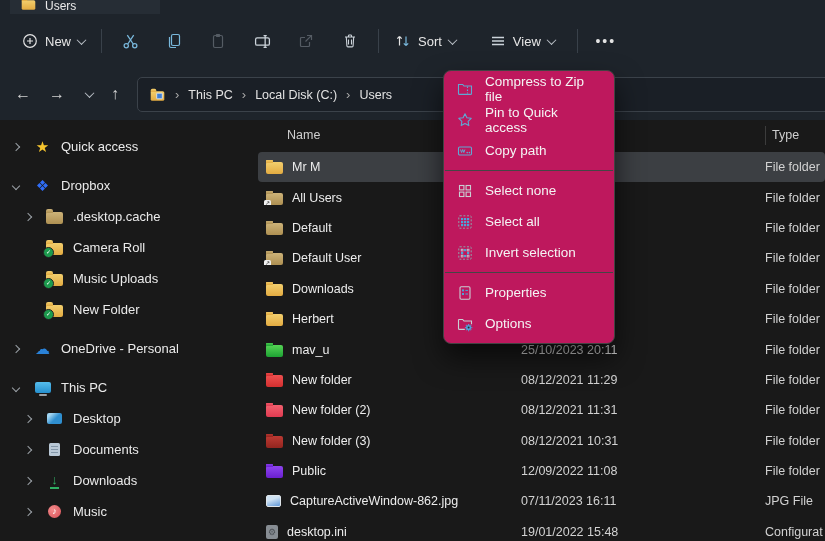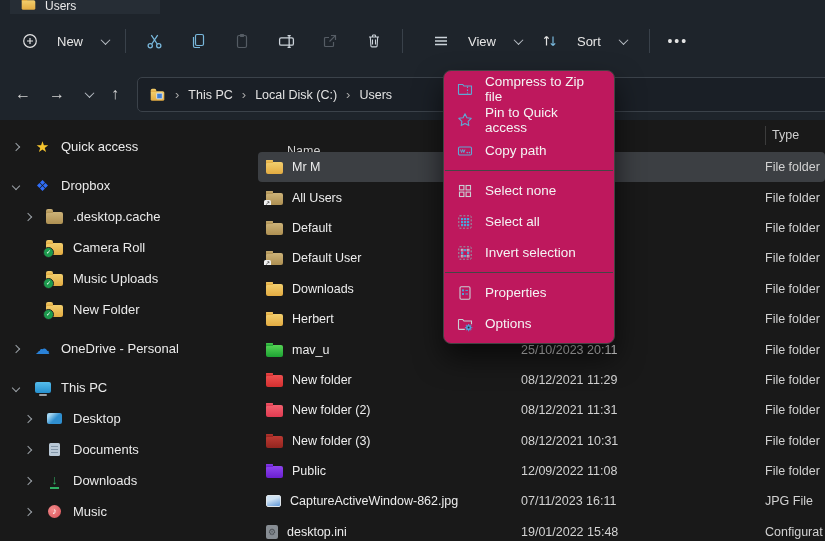--- a/index.html
+++ b/index.html
@@ -6,21 +6,21 @@
   html,body { width:825px; height:541px; overflow:hidden; }
   body { background:#191919; font-family:"Liberation Sans",sans-serif; color:#e8e8e8; position:relative; }
 
   
   .chrome { position:absolute; top:0; left:0; width:825px; height:120px; background:#1e242b; }
   .tabbar { position:absolute; top:0; left:0; height:14px; width:100%; }
   .tab { position:absolute; left:10px; top:-8px; height:22px; width:150px; display:flex; align-items:flex-end; gap:8px; padding:0 10px 1px 10px; background:#262d35; border-radius:8px 8px 0 0; }
   .tab-label { font-size:12px; color:#eaeaea; padding-bottom:0; }
 
   .toolbar { position:absolute; top:14px; left:0; width:100%; height:54px; display:flex; align-items:center; }
-  .tb-btn { display:flex; align-items:center; gap:19px; height:34px; padding:0 10px; border-radius:4px; color:#e6e6e6; font-size:13px; cursor:default; }
+  .tb-btn { display:flex; align-items:center; gap:7px; height:34px; padding:0 10px; border-radius:4px; color:#e6e6e6; font-size:13px; cursor:default; }
   .tb-icon-btn { width:44px; height:34px; display:flex; align-items:center; justify-content:center; border-radius:4px; }
   .tb-divider { width:1px; height:24px; background:#39414a; margin:0 6px; }
   .chev { width:7px; height:7px; border-right:1.4px solid #b9bfc6; border-bottom:1.4px solid #b9bfc6; transform:rotate(45deg) translate(-1px,-1px); display:inline-block; }
 
   
   .addressrow { position:absolute; top:68px; left:0; width:100%; height:52px; }
   .nav-btn { position:absolute; top:10px; width:30px; height:32px; display:flex; align-items:center; justify-content:center; font-size:16px; color:#d3d3d3; border-radius:4px; }
   .addrbox { position:absolute; left:137px; top:9px; width:455px; height:35px; background:#1a1f26; border:1px solid #3b424a; border-radius:5px; display:flex; align-items:center; gap:9px; padding:0 11px; font-size:12.5px; color:#e3e3e3; }
   .crumb-sep { color:#a9a9a9; font-size:13px; }
   .searchbox { position:absolute; left:600px; top:9px; width:235px; height:35px; background:#1a1f26; border:1px solid #3b424a; border-radius:5px; }
@@ -57,21 +57,21 @@
   .ico-doc::after { content:""; position:absolute; left:2px; top:3px; width:7px; height:7px; background:repeating-linear-gradient(#8296a8 0 1px,transparent 1px 3px); }
   .ico-dl { color:#2fae63; font-size:13px; font-weight:bold; line-height:1; border-bottom:2px solid #2fae63; padding:0 1px 1px; }
   .ico-music { width:13px; height:13px; border-radius:50%; background:radial-gradient(circle at 35% 35%,#f28b8b,#d85057); color:#fff; font-size:9px; line-height:13px; text-align:center; }
   .ico-img { width:15px; height:12px; border:1px solid #dfe5ea; border-radius:2px; background:linear-gradient(160deg,#cfe2f3 35%,#5f97d8); }
   .ico-ini { position:relative; width:12px; height:14px; border-radius:2px; background:#878d93; }
   .ico-ini::after { content:"⚙"; position:absolute; inset:0; color:#4b5055; font-size:9px; line-height:14px; text-align:center; }
 
   
   .filepane { position:absolute; top:120px; left:258px; width:567px; height:421px; }
   .cols { position:absolute; top:5px; left:0; width:100%; height:22px; font-size:12.5px; color:#cfcfcf; }
-  .col-name { position:absolute; left:29px; top:19px;text-align:center; }
+  .col-name { position:absolute; left:29px; top:3px;text-align:center; }
   .col-type { position:absolute; left:514px; top:3px; }
   .col-div  { position:absolute; left:507px; top:1px; width:1px; height:19px; background:#3c3c3c; }
   .rows { position:absolute; top:32px; left:0; width:100%; }
   .frow { height:30.4px; display:flex; align-items:center; font-size:12.5px; color:#ededed; }
   .frow.selected { background:#3c3f43; border-radius:4px; }
   .cell-name { display:flex; align-items:center; gap:9px; padding-left:8px; width:263px; flex:none; white-space:nowrap; overflow:hidden; }
   .cell-date { width:244px; flex:none; color:#d2d2d2; }
   .cell-type { flex:1; color:#d2d2d2; white-space:nowrap; overflow:hidden; }
 
   
@@ -133,33 +133,33 @@
           <path d="M9 2.5h4.5V7M13.3 2.7L7.5 8.5" fill="none" stroke="#555c64" stroke-width="1.2"></path>
         </svg>
     </div>
     <div class="tb-icon-btn">
       <svg width="16" height="16" viewBox="0 0 16 16">
           <path d="M3 4h10M6.5 4V2.8a.8.8 0 0 1 .8-.8h1.4a.8.8 0 0 1 .8.8V4M4.3 4l.6 9a1 1 0 0 0 1 .9h4.2a1 1 0 0 0 1-.9l.6-9M6.5 6.5v5M9.5 6.5v5" fill="none" stroke="#ccd3da" stroke-width="1.1"></path>
         </svg>
     </div>
     <div class="tb-divider"></div>
 
-    <div class="tb-btn" style="margin-left:14px">
-      <svg width="16" height="16" viewBox="0 0 16 16">
-          <path d="M2 4.5h12M2 8h12M2 11.5h12" stroke="#ccd3da" stroke-width="1.3"></path>
-        </svg>
-      <span>View</span>
-      <span class="chev"></span>
-    </div>
     <div class="tb-btn">
       <svg width="16" height="16" viewBox="0 0 16 16">
           <path d="M4.5 12.5v-9M4.5 3.5L2.3 5.7M4.5 3.5l2.2 2.2" fill="none" stroke="#e3e3e3" stroke-width="1.2"></path>
           <path d="M11 3.5v9M11 12.5L8.8 10.3M11 12.5l2.2-2.2" fill="none" stroke="#79b8dc" stroke-width="1.2"></path>
         </svg>
       <span>Sort</span>
+      <span class="chev"></span>
+    </div>
+    <div class="tb-btn" style="margin-left:14px">
+      <svg width="16" height="16" viewBox="0 0 16 16">
+          <path d="M2 4.5h12M2 8h12M2 11.5h12" stroke="#ccd3da" stroke-width="1.3"></path>
+        </svg>
+      <span>View</span>
       <span class="chev"></span>
     </div>
     <div class="tb-divider" style="margin-left:12px"></div>
     <div class="tb-icon-btn" style="letter-spacing:2px; font-size:14px; color:#e3e3e3;">•••</div>
   </div>
 
   <div class="addressrow">
     <div class="nav-btn" style="left:8px">←</div>
     <div class="nav-btn" style="left:42px">→</div>
     <div class="nav-btn" style="left:74px">

